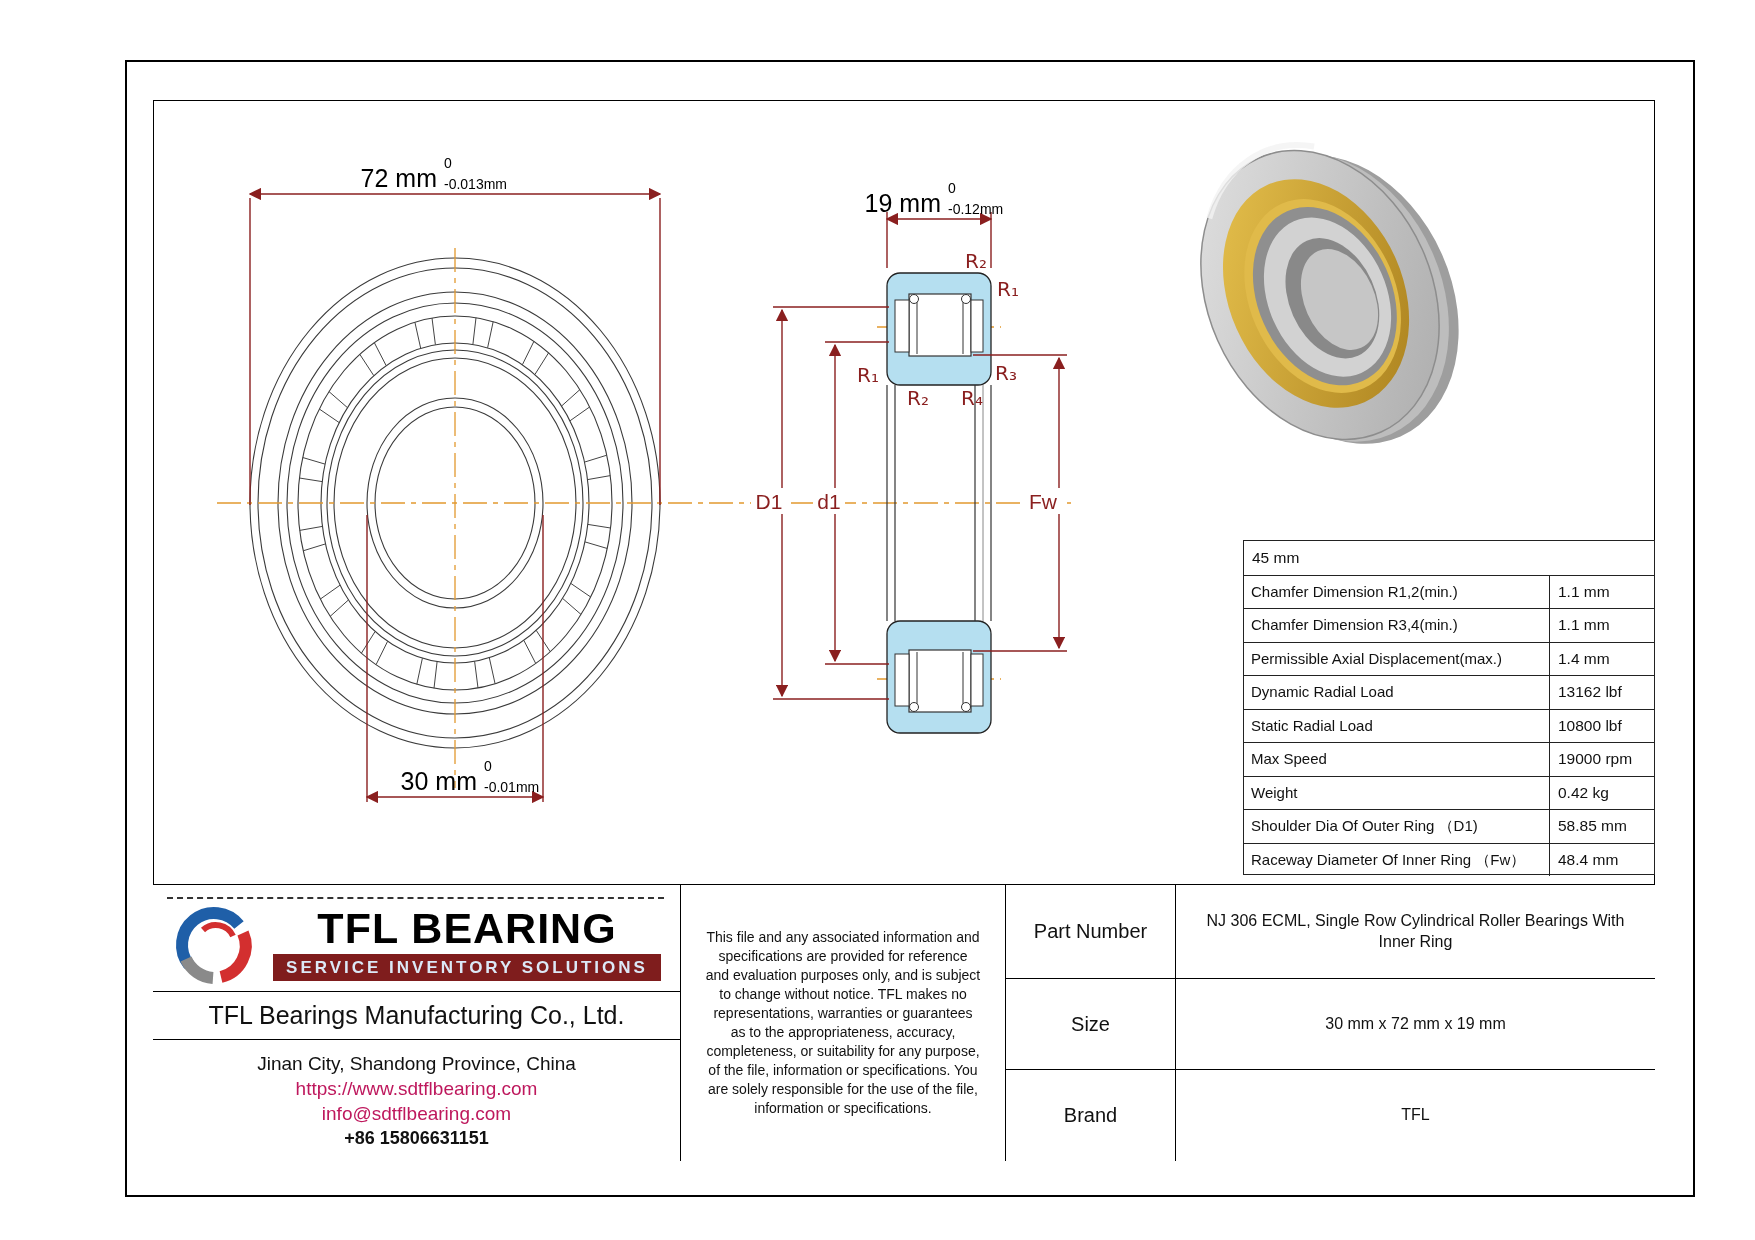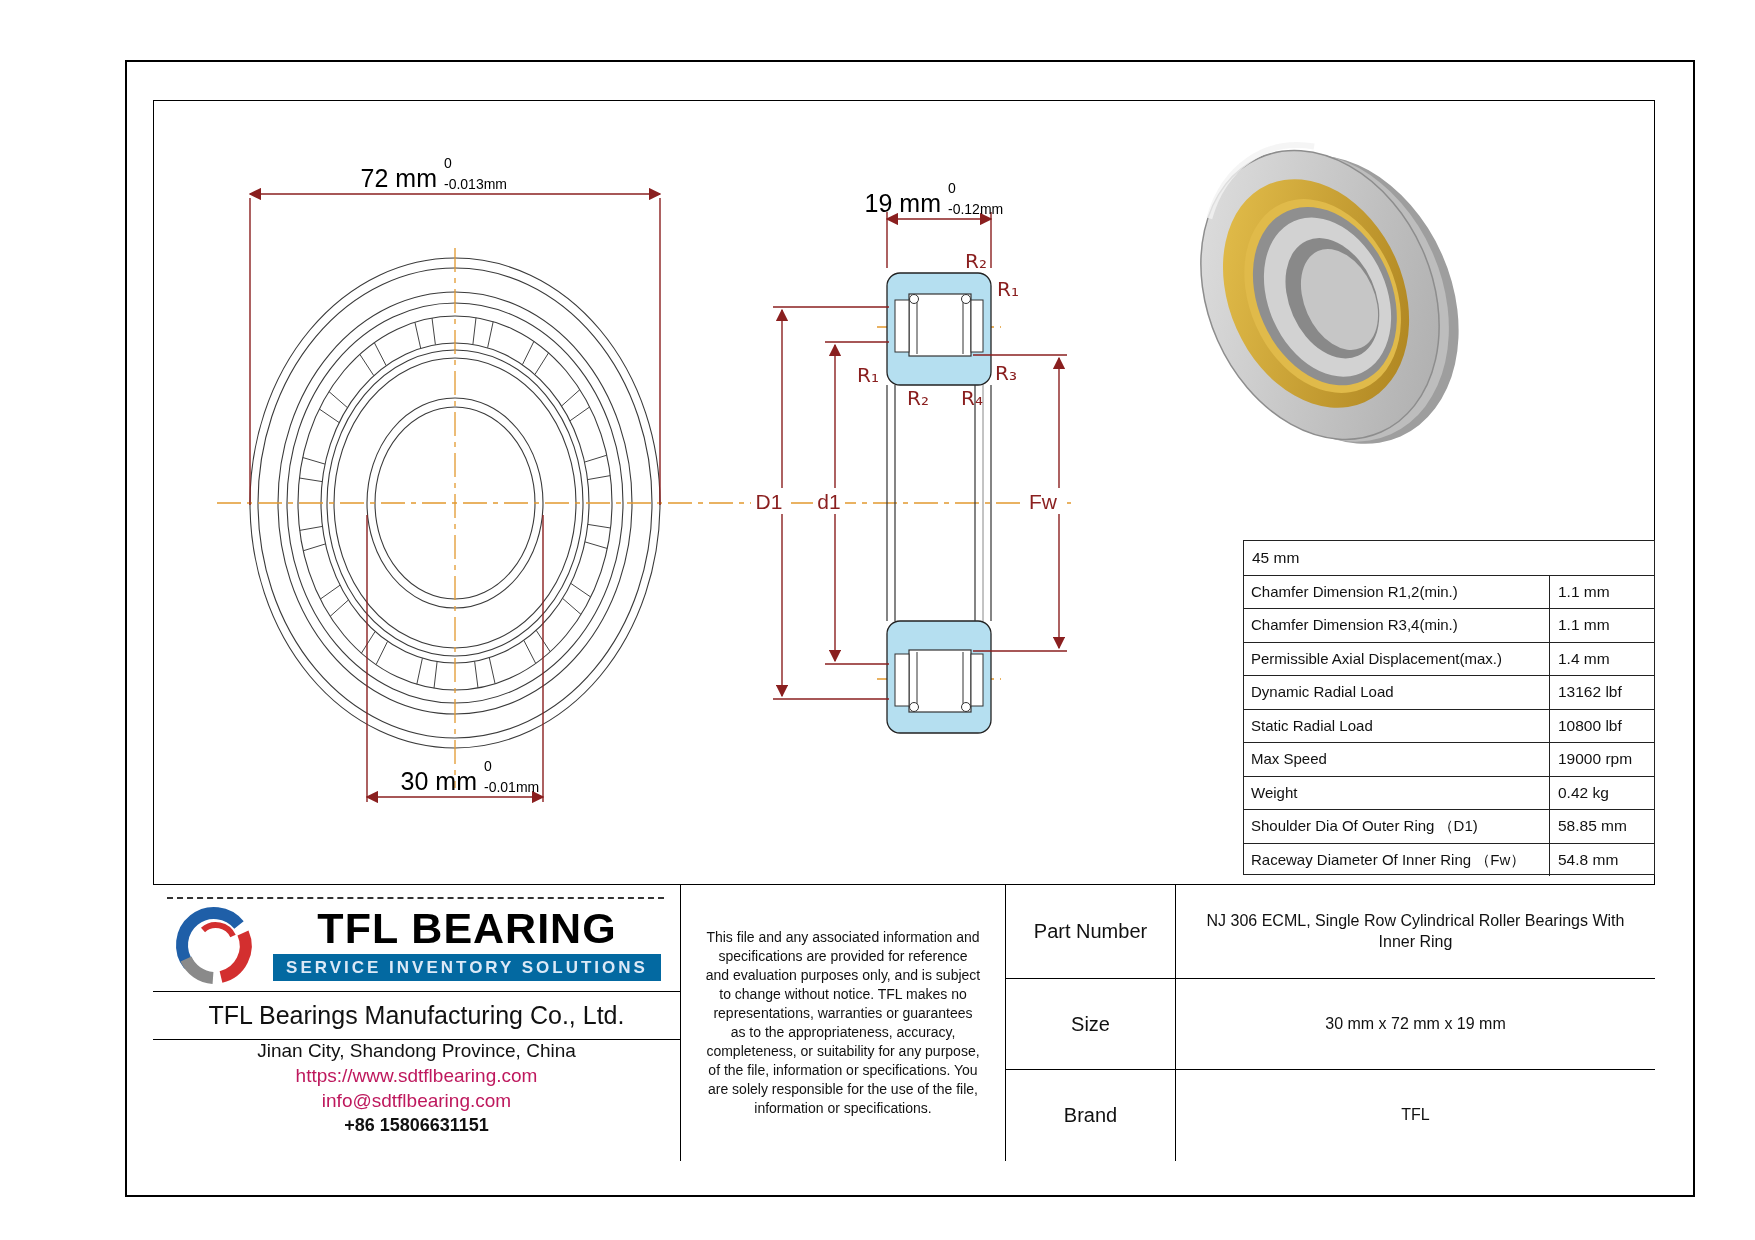--- a/index.html
+++ b/index.html
@@ -22,21 +22,21 @@
 
   
   .title-block{position:absolute;left:128px;top:884px;width:1502px;height:276px;
                box-sizing:border-box;border-top:1.5px solid #000;background:#fff;}
   .tb-cell{position:absolute;box-sizing:border-box;}
   .tb-logo{left:0;top:0;width:527px;height:106px;}
   .tb-dash{position:absolute;left:14px;right:16px;top:12px;border-top:2px dashed #333;}
   .tb-company{left:0;top:106px;width:527px;height:48px;border-top:1.5px solid #000;
               display:flex;align-items:center;justify-content:center;font-size:25px;}
   .tb-contact{left:0;top:154px;width:527px;height:122px;border-top:1.5px solid #000;
-              display:flex;flex-direction:column;align-items:center;justify-content:flex-start;gap:3px;}
+              display:flex;flex-direction:column;align-items:center;justify-content:center;gap:3px;}
   .tb-contact .addr{font-size:19px;color:#111;}
   .tb-contact .link{font-size:19px;color:#be185d;}
   .tb-contact .phone{font-size:18px;font-weight:bold;color:#111;}
   .tb-disclaimer{left:527px;top:0;width:325px;height:276px;border-left:1.5px solid #000;
                  display:flex;align-items:center;justify-content:center;padding:8px 24px;
                  font-size:14px;line-height:1.36;text-align:center;}
   .tb-plabel{left:852px;width:170px;border-left:1.5px solid #000;
              display:flex;align-items:center;justify-content:center;font-size:20px;}
   .tb-pvalue{left:1022px;width:480px;border-left:1.5px solid #000;
              display:flex;align-items:center;justify-content:center;font-size:16px;
@@ -45,21 +45,21 @@
   .row2{top:93px;height:91px;border-top:1.5px solid #000;}
   .row3{top:184px;height:92px;border-top:1.5px solid #000;}
 
   
   .logo-wrap{position:absolute;left:20px;top:20px;width:492px;height:82px;}
   .logo-emblem{position:absolute;left:0;top:-2px;width:86px;height:86px;}
   .logo-title{position:absolute;left:100px;top:0px;width:388px;height:46px;
               font-size:43px;font-weight:bold;color:#000000;letter-spacing:1px;
               display:flex;align-items:center;justify-content:center;}
   .logo-banner{position:absolute;left:100px;top:49px;width:388px;height:27px;
-               background:#0369a1;color:#dce9f7;font-size:17px;font-weight:bold;
+               background:#7f1d1d;color:#dce9f7;font-size:17px;font-weight:bold;
                letter-spacing:3px;display:flex;align-items:center;justify-content:center;}
 
   .rlabel{font-family:"DejaVu Sans", sans-serif;font-size:20px;fill:#8a1f1f;}
   .dlabel{font-size:21px;fill:#8a1f1f;}
   .dimtxt{font-size:25px;fill:#000;}
   .toltxt{font-size:14px;fill:#000;}
 </style>
 </head>
 <body>
 
@@ -270,21 +270,21 @@
     <div class="spec-row">
         <div class="spec-label">Weight</div>
         <div class="spec-value">0.42 kg</div>
       </div>
     <div class="spec-row">
         <div class="spec-label">Shoulder Dia Of Outer Ring （D1)</div>
         <div class="spec-value">58.85 mm</div>
       </div>
     <div class="spec-row">
         <div class="spec-label">Raceway Diameter Of Inner Ring （Fw）</div>
-        <div class="spec-value">54.8 mm</div>
+        <div class="spec-value">48.4 mm</div>
       </div>
   </div>
 
   <div class="title-block">
 
     <div class="tb-cell tb-logo">
       <div class="tb-dash"></div>
       <div class="logo-wrap">
         <svg class="logo-emblem" viewBox="0 0 86 86">
           <path d="M 16,62 A 32,32 0 1 1 66,22" stroke="#1f5fa8" stroke-width="12" fill="none"></path>

